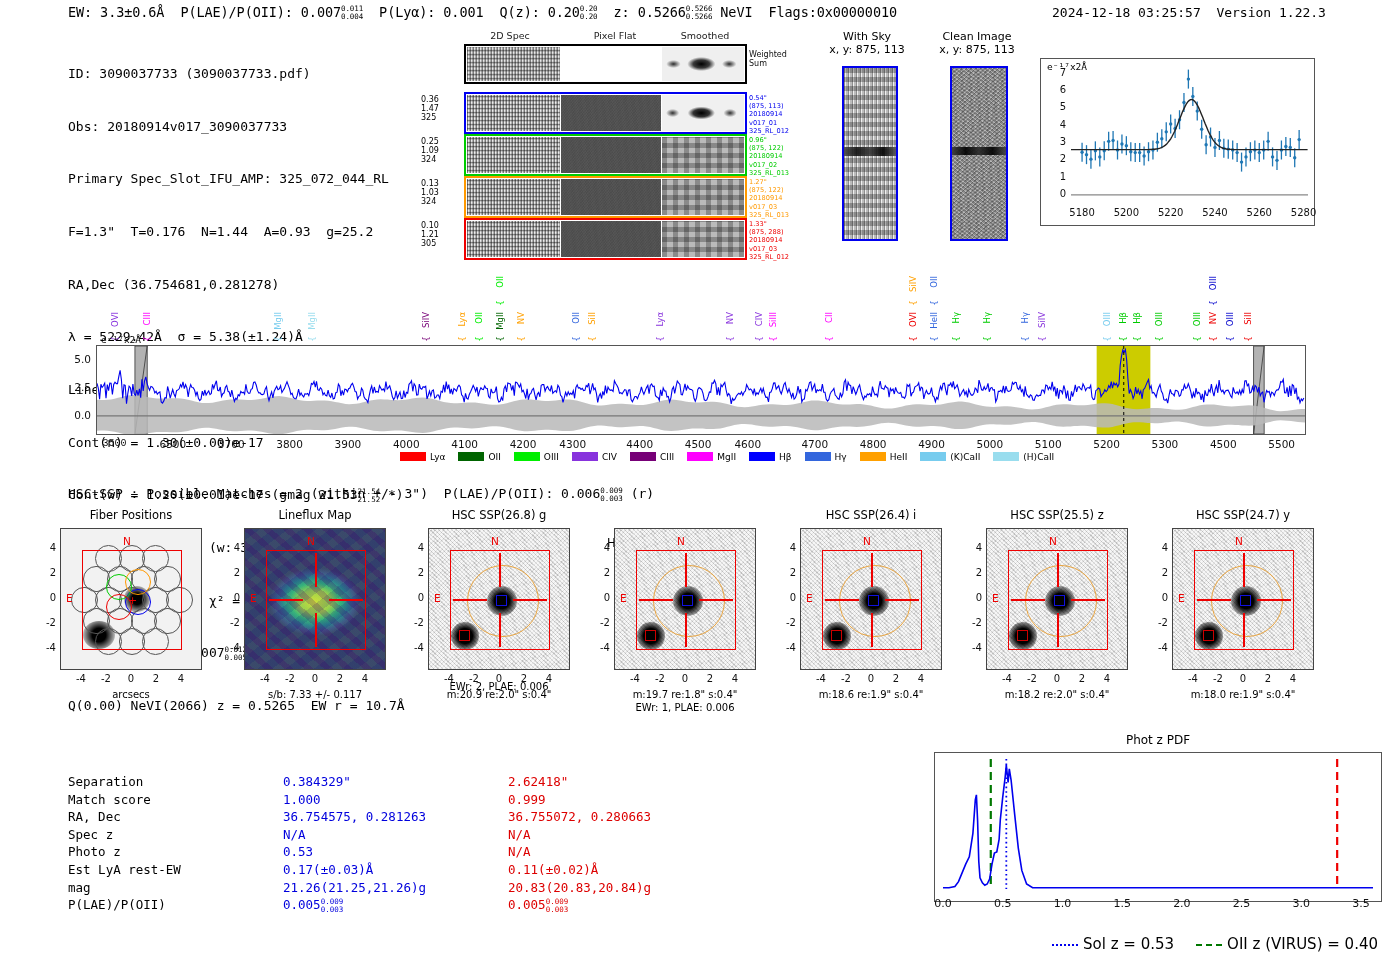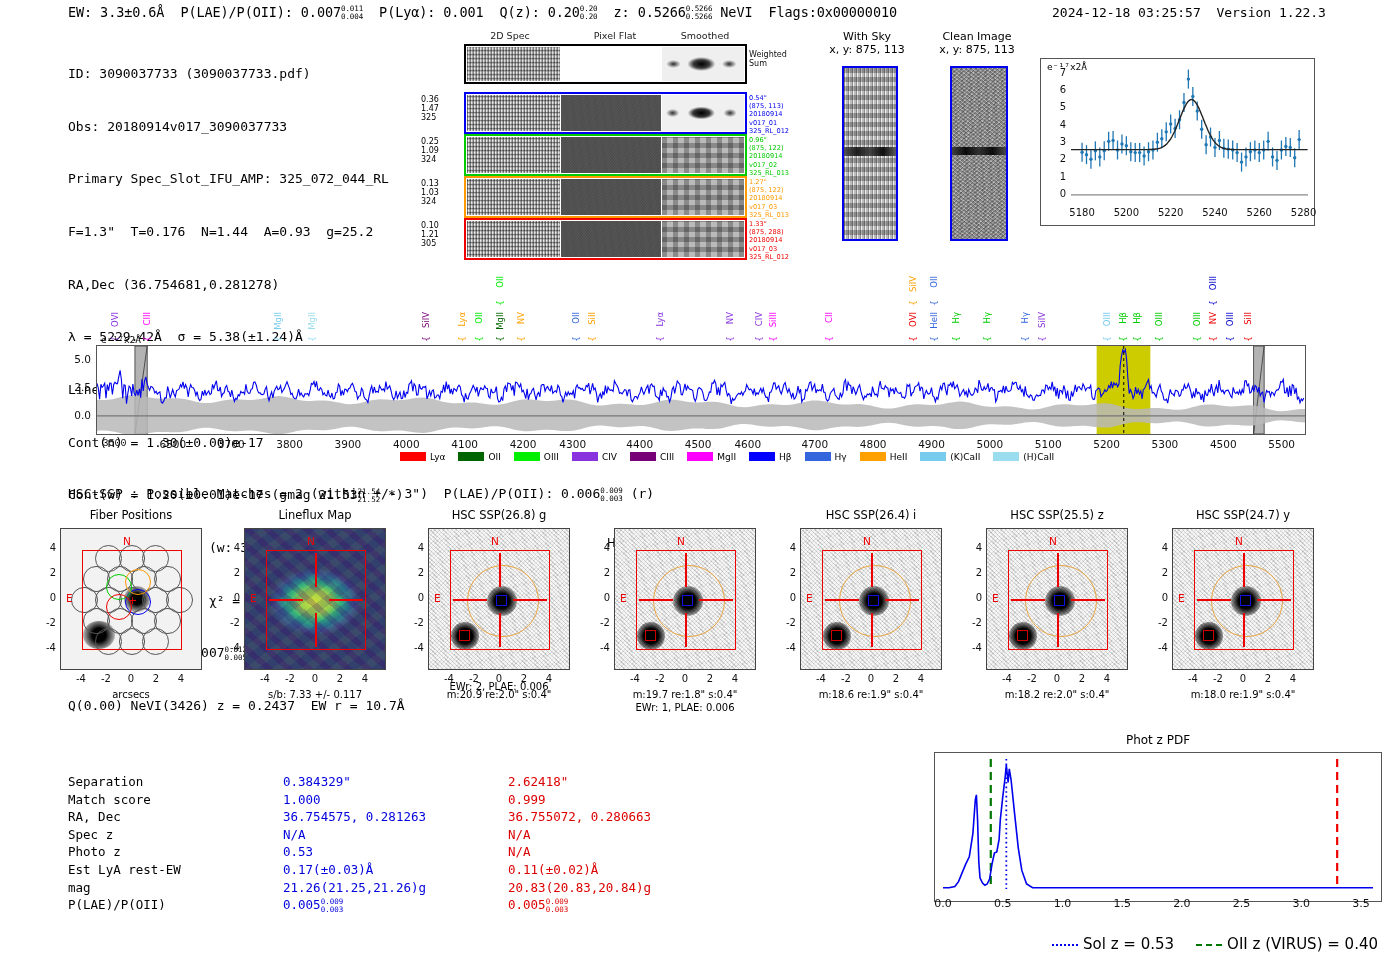--- a/index.html
+++ b/index.html
@@ -67,21 +67,21 @@
   <div>Primary Spec_Slot_IFU_AMP: 325_072_044_RL</div>
   <div>F=1.3"  T=0.176  N=1.44  A=0.93  g=25.2</div>
   <div>RA,Dec (36.754681,0.281278)</div>
   <div>λ = 5229.42Å  σ = 5.38(±1.24)Å</div>
   <div>LineFlux = 2.00(±0.35)e-16</div>
   <div>Cont(n) = 1.30(±0.00)e-17</div>
   <div><span>Cont(w) = 1.20(±0.01)e-17 (gmag 21.53</span><span class="supbox"><i>21.54</i><i>21.52</i></span> <span>*)</span></div>
   <div>EWr = 3.50(±0.64) (w: 3.80(±0.68))Å</div>
   <div>S/N = 10.9(±1.9)  χ² = 0.9(±0.0)</div>
   <div><span>P(LAE)/P(OII): 0.007</span><span class="supbox"><i>0.012</i><i>0.005</i></span></div>
-  <div>Q(0.00) NeVI(3426) z = 0.2437  EW r = 10.7Å</div>
+  <div>Q(0.00) NeVI(2066) z = 0.5265  EW r = 10.7Å</div>
 </div>
 
 <div class="abs" id="specblk">
   <div class="colhdr" style="left:0px;top:0px;width:110px;">2D Spec</div>
   <div class="colhdr" style="left:105px;top:0px;width:110px;">Pixel Flat</div>
   <div class="colhdr" style="left:200px;top:0px;width:100px;">Smoothed</div>
 
   <div class="abs" style="left:9px;top:14px;width:283px;height:40px;border:2px solid #000;box-sizing:border-box;background:#fff;">
     <div class="abs" style="left:1px;top:1px;width:93px;height:34px;background:
         repeating-linear-gradient(0deg,#fff 0 1px,#d8d8d8 1px 2px,#9a9a9a 2px 3px,#ececec 3px 4px),

